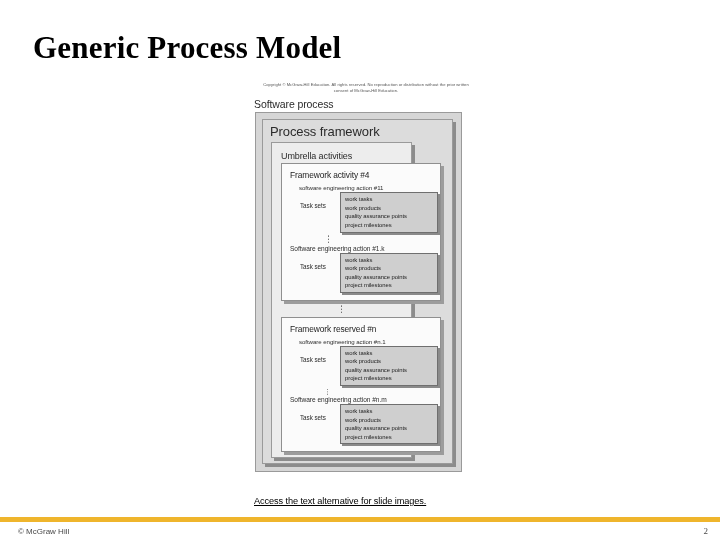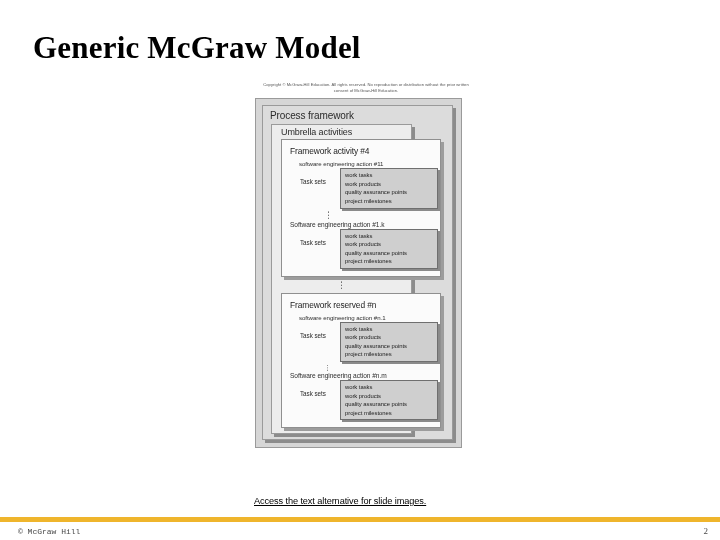--- a/index.html
+++ b/index.html
@@ -70,32 +70,32 @@
     margin-left: 7px;
   }
 
   .proc-framework {
     background: #dcdcdc;
     border: 1px solid #9a9a9a;
     width: 191px;
     padding: 3px 0 5px 0;
   }
   .proc-framework-label {
-    font-size: 10px;
+    font-size: 13px;
     color: #2b2b2b;
     margin: 1px 0 3px 7px;
     letter-spacing: -0.1px;
   }
 
   .umbrella {
     background: #ededed;
     border: 1px solid #9a9a9a;
     width: 141px;
     margin-left: 8px;
-    padding: 0 0 5px 0;
+    padding: 6px 0 5px 0;
   }
   .umbrella-label {
     font-size: 9px;
     color: #2b2b2b;
     margin: 2px 0 2px 9px;
     letter-spacing: -0.1px;
   }
 
   
   .fw-activity {
@@ -194,43 +194,44 @@
     left: 0;
     top: 517px;
     width: 720px;
     height: 5px;
     background: #efb52c;
   }
   .footer-left {
     position: absolute;
     left: 18px;
     top: 527px;
-    font-family: Liberation Mono, monospace;
+    font-family: Liberation Sans, sans-serif;
     font-size: 8px;
     color: #4a4a4a;
     white-space: nowrap;
   }
   .footer-right {
     position: absolute;
     right: 12px;
     top: 526px;
     font-family: "Liberation Serif", serif;
     font-size: 9px;
     color: #4a4a4a;
   }
 </style>
 </head>
 <body>
 
-<div class="slide-title">Generic McGraw Model</div>
+<div class="slide-title">Generic Process Model</div>
 
 <div class="figure">
 
   <div class="copyright-line">Copyright © McGraw-Hill Education. All rights reserved. No reproduction or distribution without the prior written consent of McGraw-Hill Education.</div>
 
+  <div class="fig-heading">Software process</div>
 
   <div class="box sw-process">
 
     <div class="box proc-framework shadow">
       <div class="proc-framework-label">Process framework</div>
 
       <div class="box umbrella shadow">
         <div class="umbrella-label">Umbrella activities</div>
 
         <div class="box fw-activity">

